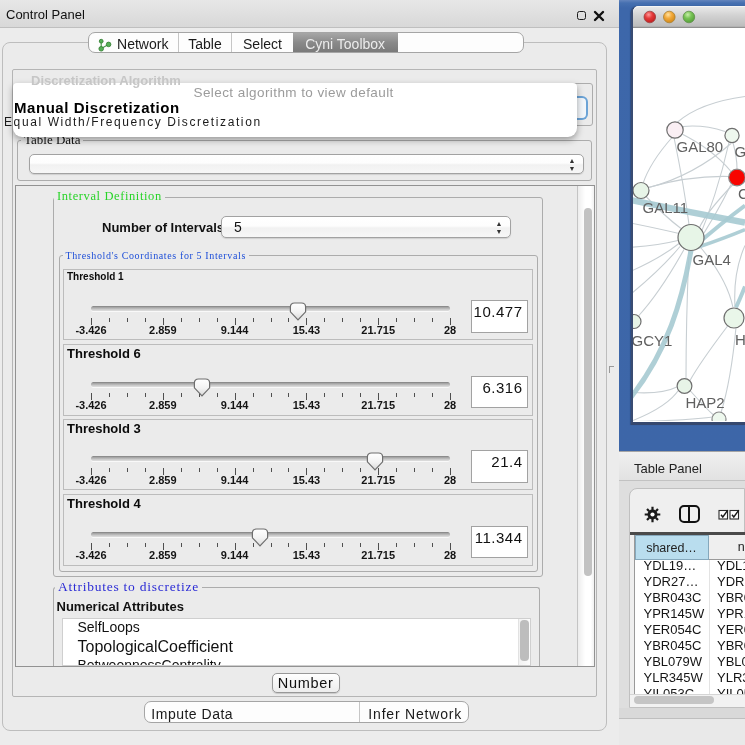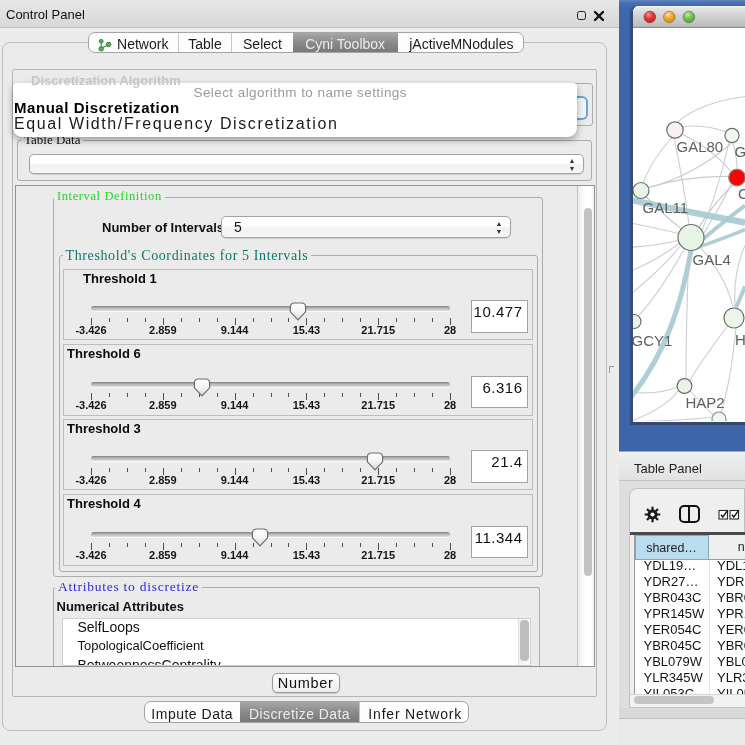--- a/index.html
+++ b/index.html
@@ -30,49 +30,48 @@
 <div class="abs" style="left:88px;top:32px;width:436px;height:21px;background:#fdfdfd;border:1px solid #a5a5a5;border-radius:7px;overflow:hidden;font-size:14px;color:#1a1a1a;">
     <div class="seg" style="left:0;width:88.5px;"><svg width="14" height="14" viewBox="0 0 14 14" style="margin-right:5px;">
         <path d="M3.2,3.5 L3.2,10.5 M3.2,10.5 L10.5,6.5" stroke="#4a9a4a" stroke-width="1.2" fill="none"></path>
         <circle cx="3.2" cy="3.2" r="1.9" fill="#55b055" stroke="#2f7a2f" stroke-width="0.8"></circle>
         <circle cx="3.2" cy="10.8" r="2.3" fill="#55b055" stroke="#2f7a2f" stroke-width="0.8"></circle>
         <circle cx="10.6" cy="6.4" r="2.3" fill="#55b055" stroke="#2f7a2f" stroke-width="0.8"></circle>
       </svg>Network</div>
     <div class="seg" style="left:88.5px;width:53.9px;border-left:1px solid #c6c6c6;">Table</div>
     <div class="seg" style="left:142.4px;width:61.2px;border-left:1px solid #c6c6c6;">Select</div>
     <div class="seg segsel" style="left:203.6px;width:105.1px;">Cyni Toolbox</div>
-    <div class="seg" style="left:308.7px;width:127.3px;">jActiveMNodules</div>
   </div>
 <div class="abs" style="left:12px;top:69px;width:585px;height:628px;background:#ebebeb;border:1px solid #b5b5b5;border-radius:2px;"></div>
 <div class="grp" style="left:17px;top:83px;width:576px;height:43px;"></div>
 <div class="abs" style="left:576px;top:96px;width:12px;height:24px;border:2.4px solid #6ba3d6;border-left:none;border-radius:0 6px 6px 0;background:#f2f6fa;"></div>
 <div class="grp" style="left:17px;top:140px;width:575px;height:41px;"></div>
 <div class="gtitle" style="left:21px;top:132.5px;font-size:13px;color:#111;">Table Data</div>
 <div class="combo" style="left:29px;top:154px;width:555px;height:20px;">
     <div class="ar" style="top:2px;">▲</div>
     <div class="ar" style="top:10px;">▼</div>
   </div>
 <div class="abs" style="left:13px;top:83px;width:564px;height:54px;background:#fff;border-radius:4px 4px 9px 9px;box-shadow:0 3px 7px rgba(0,0,0,0.35);"></div>
-<div class="abs" style="left:193.5px;top:84.5px;font-size:13.5px;letter-spacing:0.42px;color:#9b9b9b;">Select algorithm to name settings</div>
+<div class="abs" style="left:193.5px;top:84.5px;font-size:13.5px;letter-spacing:0.42px;color:#9b9b9b;">Select algorithm to view default</div>
 <div class="abs" style="left:14px;top:99px;font-size:15px;letter-spacing:0.55px;font-weight:bold;color:#000;">Manual Discretization</div>
-<div class="abs" style="left:14px;top:114.5px;font-size:16px;letter-spacing:1.6px;color:#1a1a1a;">Equal Width/Frequency Discretization</div>
+<div class="abs" style="left:4px;top:114.5px;font-size:12px;letter-spacing:1.6px;color:#1a1a1a;">Equal Width/Frequency Discretization</div>
 <div class="abs" style="left:31px;top:73px;font-size:13px;font-weight:bold;color:#c6c6c6;">Discretization Algorithm</div>
 <div class="abs" style="left:15px;top:185px;width:580px;height:482px;background:#ebebeb;border:1px solid #929292;overflow:hidden;" id="sp">
 <div class="grp" style="left:37px;top:11px;width:490px;height:380px;"></div>
 <div class="gtitle" style="left:38px;top:4px;font-size:12.5px;letter-spacing:0.6px;color:#28d428;">Interval Definition</div>
 <div class="abs" style="left:67px;top:34px;font-size:13px;font-weight:bold;color:#111;margin-left:19px;">Number of Intervals</div>
 <div class="combo" style="left:205px;top:30px;width:290px;height:22px;">
       <div style="position:absolute;left:12px;top:0;line-height:21px;font-size:14px;color:#111;">5</div>
       <div class="ar" style="top:3px;">▲</div>
       <div class="ar" style="top:11px;">▼</div>
     </div>
 <div class="grp" style="left:43px;top:69px;width:479px;height:317px;"></div>
-<div class="gtitle" style="left:46.5px;top:63px;font-size:14px;letter-spacing:0.62px;color:#0f766e;">Threshold's Coordinates for 5 Intervals</div>
+<div class="gtitle" style="left:46.5px;top:63px;font-size:10px;letter-spacing:0.62px;color:#1d4ed8;">Threshold's Coordinates for 5 Intervals</div>
 <div class="tbox" style="left:47px;top:82.5px;width:470px;height:71.5px;">
-<div style="position:absolute;left:3px;top:1.2px;font-size:13px;font-weight:bold;color:#0a0a0a;margin-left:16px;">Threshold 1</div>
+<div style="position:absolute;left:3px;top:1.2px;font-size:10px;font-weight:bold;color:#0a0a0a;">Threshold 1</div>
 <div class="track" style="left:27px;top:36.5px;width:359.0px;"></div>
 <div class="tick" style="left:27.00px;top:48px;height:7.3px;"></div>
 <div class="tick" style="left:44.95px;top:48px;height:4.3px;"></div>
 <div class="tick" style="left:62.90px;top:48px;height:4.3px;"></div>
 <div class="tick" style="left:80.85px;top:48px;height:4.3px;"></div>
 <div class="tick" style="left:98.80px;top:48px;height:7.3px;"></div>
 <div class="tick" style="left:116.75px;top:48px;height:4.3px;"></div>
 <div class="tick" style="left:134.70px;top:48px;height:4.3px;"></div>
 <div class="tick" style="left:152.65px;top:48px;height:4.3px;"></div>
 <div class="tick" style="left:170.60px;top:48px;height:7.3px;"></div>
@@ -230,32 +229,31 @@
           </defs>
           <path d="M5.5,1 L12.5,1 Q16.6,1 16.6,5 L16.6,9.8 L9,17.8 L1.4,9.8 L1.4,5 Q1.4,1 5.5,1 Z" fill="url(#tg3)" stroke="#6e6e6e" stroke-width="1.2"></path>
         </svg></div>
 <div class="vbox" style="left:406.5px;top:30.5px;">11.344</div>
 </div>
 <div class="grp" style="left:37px;top:401px;width:487px;height:130px;border-bottom:none;"></div>
 <div class="gtitle" style="left:39px;top:393.5px;font-size:13.5px;letter-spacing:0.75px;color:#2b2bd5;">Attributes to discretize</div>
 <div class="abs" style="left:40.5px;top:412.5px;font-size:13px;font-weight:bold;color:#111;">Numerical Attributes</div>
 <div class="abs" style="left:46px;top:432px;width:469px;height:47.5px;background:#fff;border:1px solid #cfcfcf;overflow:hidden;">
       <div style="position:absolute;left:14.5px;top:-0.5px;font-size:14px;color:#111;">SelfLoops</div>
-      <div style="position:absolute;left:14.5px;top:18.5px;font-size:13px;color:#111;">TopologicalCoefficient</div>
+      <div style="position:absolute;left:14.5px;top:18.5px;font-size:16px;color:#111;">TopologicalCoefficient</div>
       <div style="position:absolute;left:14.5px;top:37.5px;font-size:14px;color:#111;">BetweennessCentrality</div>
       <div style="position:absolute;right:0;top:0;width:12px;height:47.5px;background:linear-gradient(90deg,#f2f2f2,#fcfcfc);border-left:1px solid #e2e2e2;"></div>
       <div style="position:absolute;right:1.5px;top:1px;width:8.5px;height:41px;background:#bdbdbd;border-radius:4px;"></div>
     </div>
 <div class="abs" style="left:560.5px;top:0;width:19px;height:482px;background:linear-gradient(90deg,#ededed 0%,#ffffff 40%,#ffffff 70%,#e8e8e8 100%);border-left:1px solid #c4c4c4;"></div>
 <div class="abs" style="left:568px;top:22px;width:8px;height:368px;background:#c2c2c2;border-radius:4px;"></div>
 </div>
 <div class="abs" style="left:271.5px;top:672.5px;width:68.5px;height:20px;background:linear-gradient(180deg,#ffffff,#ededed);border:1px solid #989898;border-radius:5px;box-shadow:0 1px 1px rgba(0,0,0,0.15);text-align:center;line-height:18px;font-size:14.5px;letter-spacing:0.7px;color:#111;">Number</div>
 <div class="abs" style="left:144px;top:701px;width:325px;height:22px;background:#fdfdfd;border:1px solid #a5a5a5;border-radius:7px;overflow:hidden;font-size:14px;color:#1a1a1a;">
     <div class="seg" style="left:0;width:94.5px;letter-spacing:0.5px;">Impute Data</div>
-    <div class="seg segsel" style="left:94.5px;width:119.9px;letter-spacing:0.4px;">Discretize Data</div>
     <div class="seg" style="left:214.4px;width:110.6px;border-left:1px solid #c6c6c6;letter-spacing:0.8px;">Infer Network</div>
   </div>
 <div class="abs" style="left:619px;top:0;width:126px;height:451px;background:linear-gradient(180deg,#6485bd 0px,#4670b0 3px,#3d67aa 8px,#3d66a8 100%);"></div>
 <div class="abs" style="left:630.5px;top:6px;width:114.5px;height:419px;background:#fff;border-left:2.5px solid #3a4c72;border-bottom:3.5px solid #36486e;border-top-left-radius:7px;box-shadow:-1px 0 1px rgba(20,35,70,0.35);">
     <div style="position:absolute;left:0;top:0;width:112px;height:21.5px;background:linear-gradient(180deg,#ebebeb 0%,#d2d2d2 45%,#bdbdbd 95%,#a8a8a8 100%);border-top-left-radius:6px;border-bottom:1px solid #909090;box-shadow:inset 0 1px 0 #f5f5f5;"></div>
     <svg style="position:absolute;left:0;top:0;" width="80" height="22">
       <defs>
         <radialGradient id="rl" cx="0.4" cy="0.3" r="0.8">
           <stop offset="0" stop-color="#ff9a9a"></stop>
           <stop offset="0.4" stop-color="#e43b3b"></stop>

